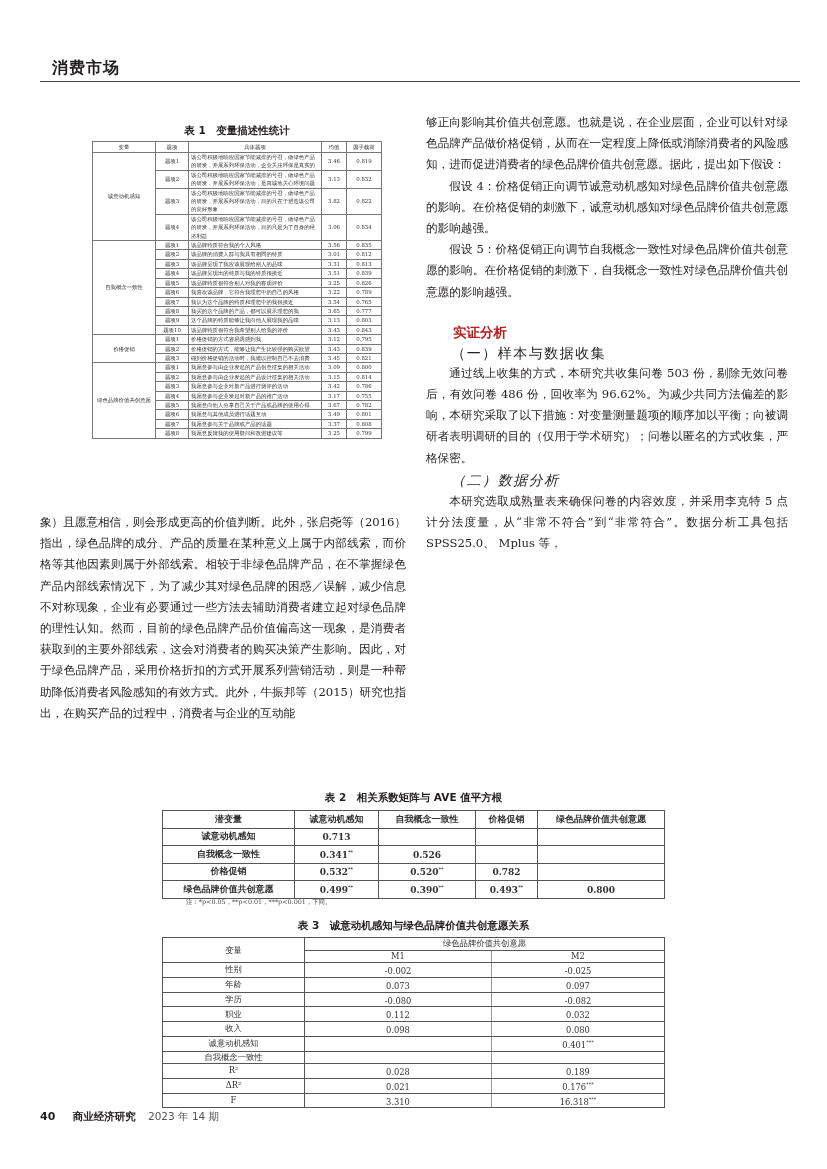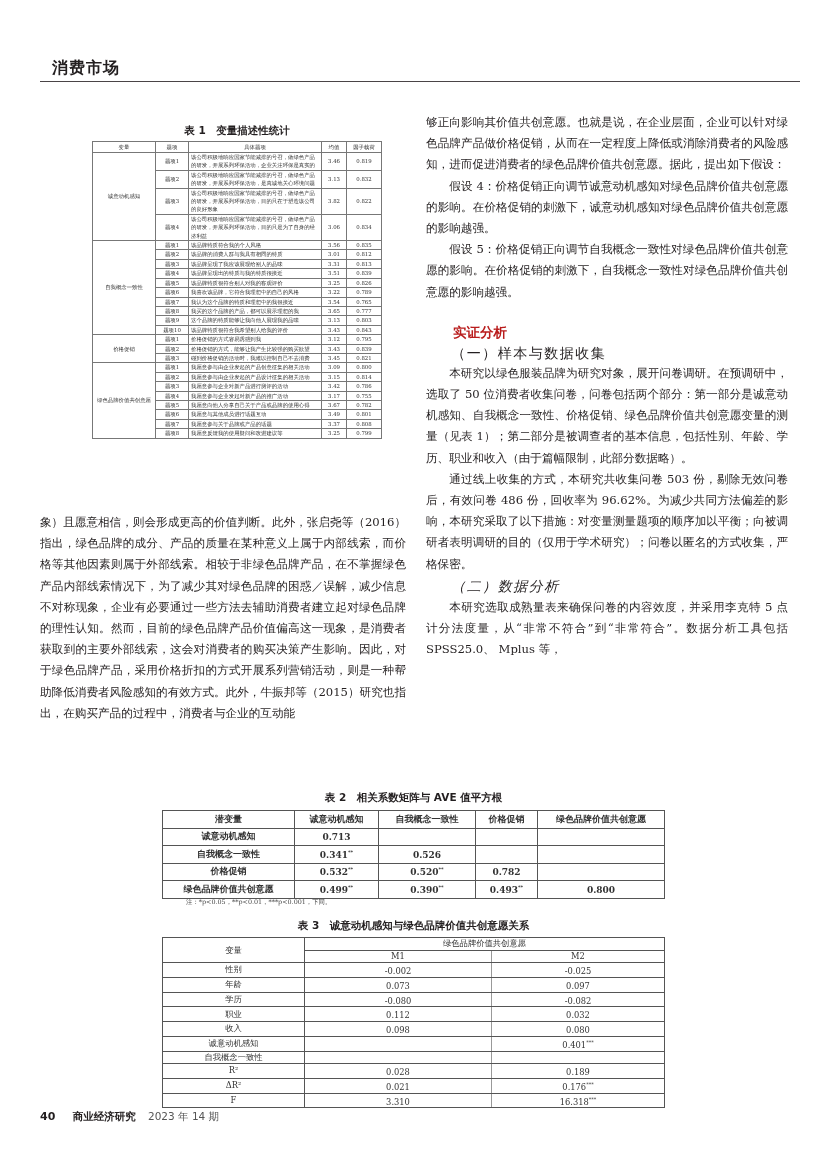--- a/index.html
+++ b/index.html
@@ -209,21 +209,20 @@
 <div class="abs bodytext" style="left:40px;top:512px;width:366px;">
   <p>象）且愿意相信，则会形成更高的价值判断。此外，张启尧等（2016）指出，绿色品牌的成分、产品的质量在某种意义上属于内部线索，而价格等其他因素则属于外部线索。相较于非绿色品牌产品，在不掌握绿色产品内部线索情况下，为了减少其对绿色品牌的困惑／误解，减少信息不对称现象，企业有必要通过一些方法去辅助消费者建立起对绿色品牌的理性认知。然而，目前的绿色品牌产品价值偏高这一现象，是消费者获取到的主要外部线索，这会对消费者的购买决策产生影响。因此，对于绿色品牌产品，采用价格折扣的方式开展系列营销活动，则是一种帮助降低消费者风险感知的有效方式。此外，牛振邦等（2015）研究也指出，在购买产品的过程中，消费者与企业的互动能</p>
 </div>
 
 <div class="abs bodytext" style="left:426px;top:112px;width:362px;">
   <p>够正向影响其价值共创意愿。也就是说，在企业层面，企业可以针对绿色品牌产品做价格促销，从而在一定程度上降低或消除消费者的风险感知，进而促进消费者的绿色品牌价值共创意愿。据此，提出如下假设：</p>
   <p class="indent">假设 4：价格促销正向调节诚意动机感知对绿色品牌价值共创意愿的影响。在价格促销的刺激下，诚意动机感知对绿色品牌价值共创意愿的影响越强。</p>
   <p class="indent">假设 5：价格促销正向调节自我概念一致性对绿色品牌价值共创意愿的影响。在价格促销的刺激下，自我概念一致性对绿色品牌价值共创意愿的影响越强。</p>
   <div class="sec-title" style="margin-top:18px;margin-left:2em;line-height:22px;">实证分析</div>
   <div class="sub-title" style="margin-left:1.8em;line-height:20px;">（一）样本与数据收集</div>
-  <p class="indent">本研究以绿色服装品牌为研究对象，展开问卷调研。在预调研中，选取了 50 位消费者收集问卷，问卷包括两个部分：第一部分是诚意动机感知、自我概念一致性、价格促销、绿色品牌价值共创意愿变量的测量（见表 1）；第二部分是被调查者的基本信息，包括性别、年龄、学历、职业和收入（由于篇幅限制，此部分数据略）。</p>
   <p class="indent">通过线上收集的方式，本研究共收集问卷 503 份，剔除无效问卷后，有效问卷 486 份，回收率为 96.62%。为减少共同方法偏差的影响，本研究采取了以下措施：对变量测量题项的顺序加以平衡；向被调研者表明调研的目的（仅用于学术研究）；问卷以匿名的方式收集，严格保密。</p>
   <div class="sub-title" style="margin-left:1.8em;line-height:22px;font-style:italic;">（二）数据分析</div>
   <p class="indent">本研究选取成熟量表来确保问卷的内容效度，并采用李克特 5 点计分法度量，从“非常不符合”到“非常符合”。数据分析工具包括 SPSS25.0、 Mplus 等，</p>
 </div>
 
 <div class="abs cap" style="left:162px;top:791px;width:503px;">表 2　相关系数矩阵与 AVE 值平方根</div>
 <table class="t2">
   <thead>
     <tr>
       <th style="width:125px">潜变量</th>

